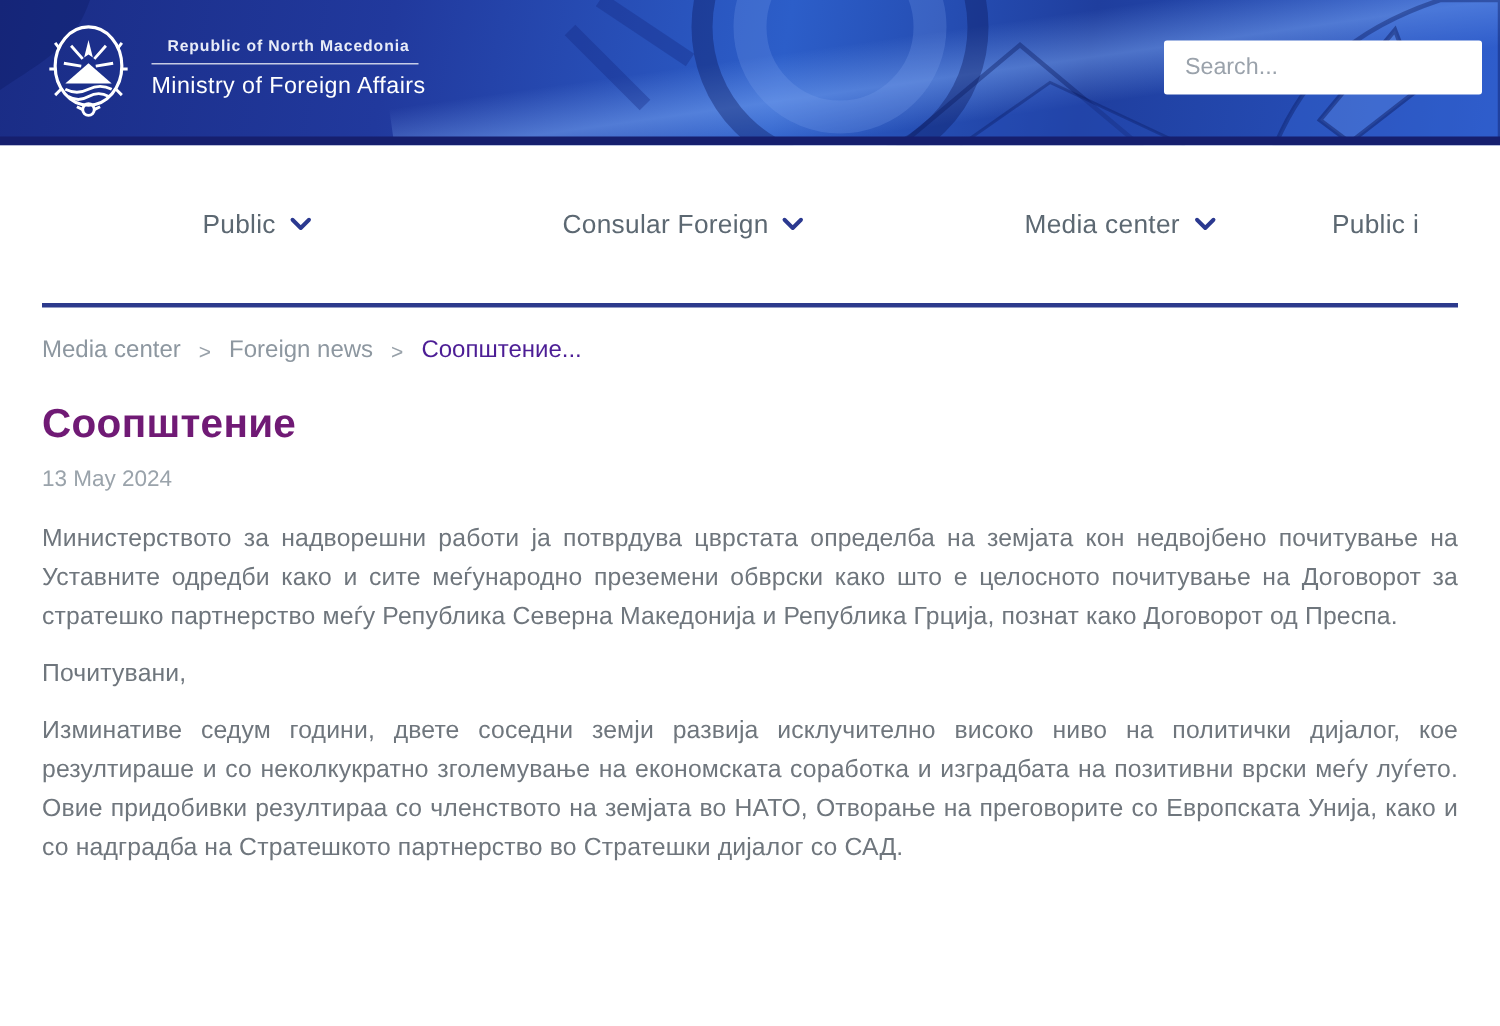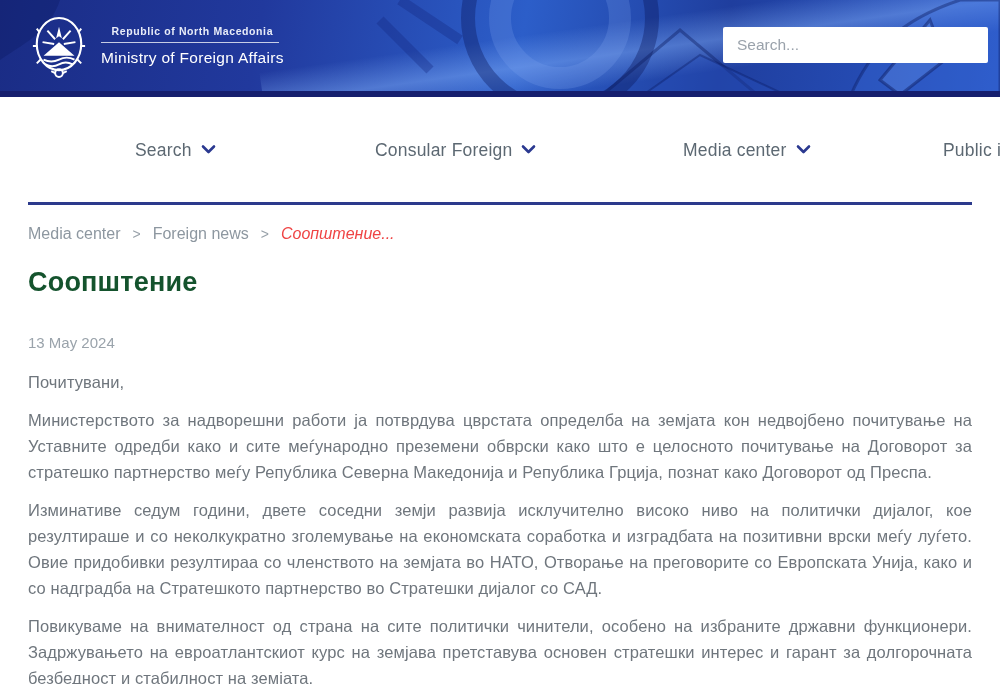--- a/index.html
+++ b/index.html
@@ -33,21 +33,21 @@
     display: flex; align-items: center; gap: 13px;
     color: #ffffff; cursor: pointer; z-index: 3;
   }
   .coat { width: 58px; height: 68px; display: block; }
   .org-line1 { font-size: 10.5px; letter-spacing: 0.6px; color: #e8ecf8; font-weight: bold; text-align: center; }
   .org-divider { width: 178px; height: 1px; background: rgba(255,255,255,0.75); margin: 5px 0 6px; }
   .org-line2 { font-size: 15.5px; font-weight: normal; letter-spacing: 0.3px; }
 
   .search-box {
     position: absolute; right: 12px; top: 27px;
-    width: 265px; height: 36px; background: #ffffff;
+    width: 212px; height: 36px; background: #ffffff;
     border-radius: 2px; z-index: 3;
     display: flex; align-items: center;
   }
   .search-input {
     width: 100%; height: 100%; border: none; outline: none;
     background: transparent; padding: 0 14px;
     font-family: "Liberation Sans", "DejaVu Sans", sans-serif;
     font-size: 15.5px; color: #4a5560;
   }
   .search-input::placeholder { color: #9aa2ab; }
@@ -66,28 +66,28 @@
 
   
   .content { padding: 0 28px; }
   .breadcrumb {
     margin-top: 20px;
     display: flex; align-items: center; gap: 12px;
     font-size: 16px; color: #8d97a0;
   }
   .breadcrumb a { color: #8d97a0; text-decoration: none; cursor: pointer; }
   .breadcrumb .sep { color: #98a1a9; font-size: 14px; }
-  .breadcrumb .current { color: #ef4444; font-style: italic; }
+  .breadcrumb .current { color: #4c1d95; }
 
   .title {
     margin-top: 24px;
-    font-size: 27px; font-weight: bold; color: #14532d;
+    font-size: 27px; font-weight: bold; color: #701a75;
     letter-spacing: 0.2px;
   }
-  .date { margin-top: 36px; font-size: 15px; color: #9aa3ab; }
+  .date { margin-top: 13px; font-size: 15px; color: #9aa3ab; }
 
   .para {
     margin-top: 18px;
     font-size: 16.5px; line-height: 26px; color: #6f767d;
     text-align: justify; letter-spacing: 0.1px;
   }
   .para + .para { margin-top: 12px; }
 </style>
 </head>
 <body>
@@ -128,57 +128,56 @@
 
     <div class="search-box">
       <input class="search-input" type="text" placeholder="Search..." style="">
     </div>
 
     <div class="header-strip"></div>
   </header>
 
   <nav class="main-nav">
     <div class="nav-item" style="left:135px">
-      <span>Search</span>
+      <span>Public</span>
       <svg class="chev" width="15" height="10" viewBox="0 0 15 10">
         <path d="M2 2 L7.5 7.5 L13 2" stroke="#2b3990" stroke-width="2.6" fill="none" stroke-linecap="round" stroke-linejoin="round"></path>
       </svg>
     </div>
     <div class="nav-item" style="left:375px">
       <span>Consular Foreign</span>
       <svg class="chev" width="15" height="10" viewBox="0 0 15 10">
         <path d="M2 2 L7.5 7.5 L13 2" stroke="#2b3990" stroke-width="2.6" fill="none" stroke-linecap="round" stroke-linejoin="round"></path>
       </svg>
     </div>
     <div class="nav-item" style="left:683px">
       <span>Media center</span>
       <svg class="chev" width="15" height="10" viewBox="0 0 15 10">
         <path d="M2 2 L7.5 7.5 L13 2" stroke="#2b3990" stroke-width="2.6" fill="none" stroke-linecap="round" stroke-linejoin="round"></path>
       </svg>
     </div>
-    <div class="nav-item" style="left:943px">
+    <div class="nav-item" style="left:888px">
       <span>Public i</span>
     </div>
   </nav>
 
   <div class="rule"></div>
 
   <div class="content">
 
     <div class="breadcrumb">
       <a>Media center</a>
       <span class="sep">&gt;</span>
       <a>Foreign news</a>
       <span class="sep">&gt;</span>
       <span class="current">Соопштение...</span>
     </div>
 
     <h1 class="title">Соопштение</h1>
 
     <div class="date">13 May 2024</div>
 
+    <p class="para">Министерството за надворешни работи ја потврдува цврстата определба на земјата кон недвојбено почитување на Уставните одредби како и сите меѓународно преземени обврски како што е целосното почитување на Договорот за стратешко партнерство меѓу Република Северна Македонија и Република Грција, познат како Договорот од Преспа.</p>
     <p class="para">Почитувани,</p>
-    <p class="para">Министерството за надворешни работи ја потврдува цврстата определба на земјата кон недвојбено почитување на Уставните одредби како и сите меѓународно преземени обврски како што е целосното почитување на Договорот за стратешко партнерство меѓу Република Северна Македонија и Република Грција, познат како Договорот од Преспа.</p>
     <p class="para">Изминативе седум години, двете соседни земји развија исклучително високо ниво на политички дијалог, кое резултираше и со неколкукратно зголемување на економската соработка и изградбата на позитивни врски меѓу луѓето. Овие придобивки резултираа со членството на земјата во НАТО, Отворање на преговорите со Европската Унија, како и со надградба на Стратешкото партнерство во Стратешки дијалог со САД.</p>
-    <p class="para">Повикуваме на внимателност од страна на сите политички чинители, особено на избраните државни функционери. Задржувањето на евроатлантскиот курс на земјава претставува основен стратешки интерес и гарант за долгорочната безбедност и стабилност на земјата.</p>
 
   </div>
 </div>
 
 </body></html>

